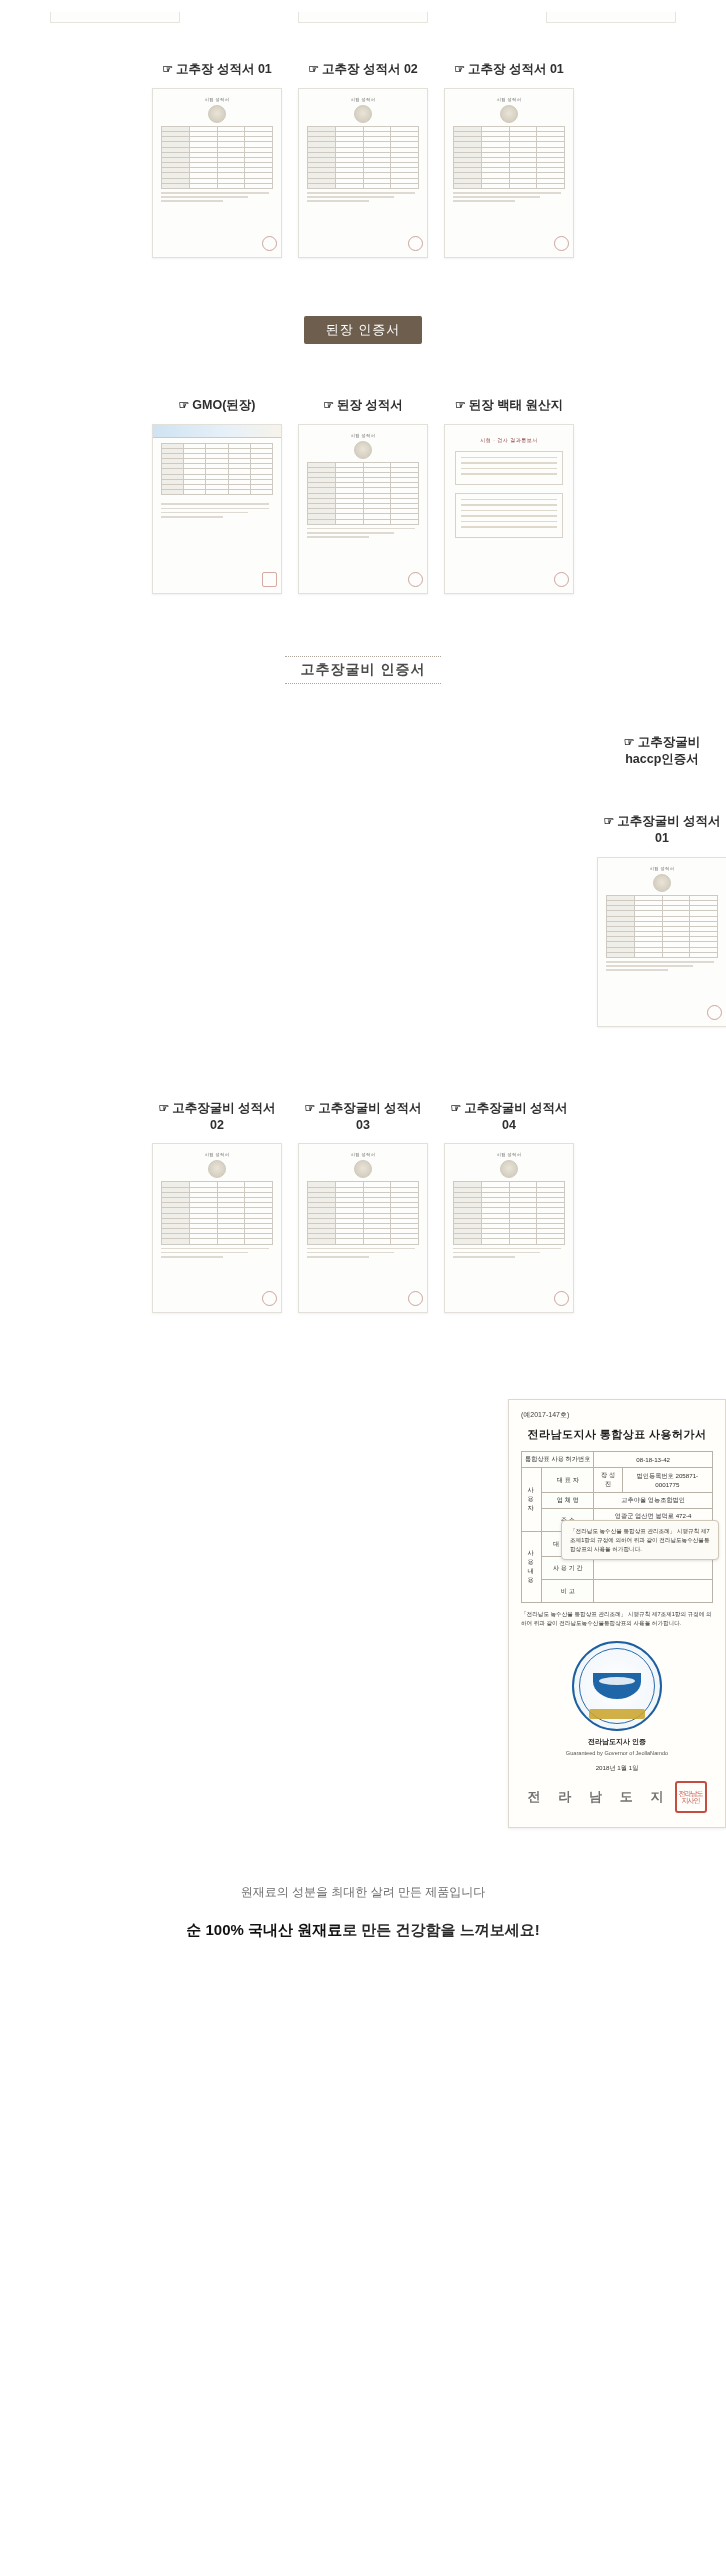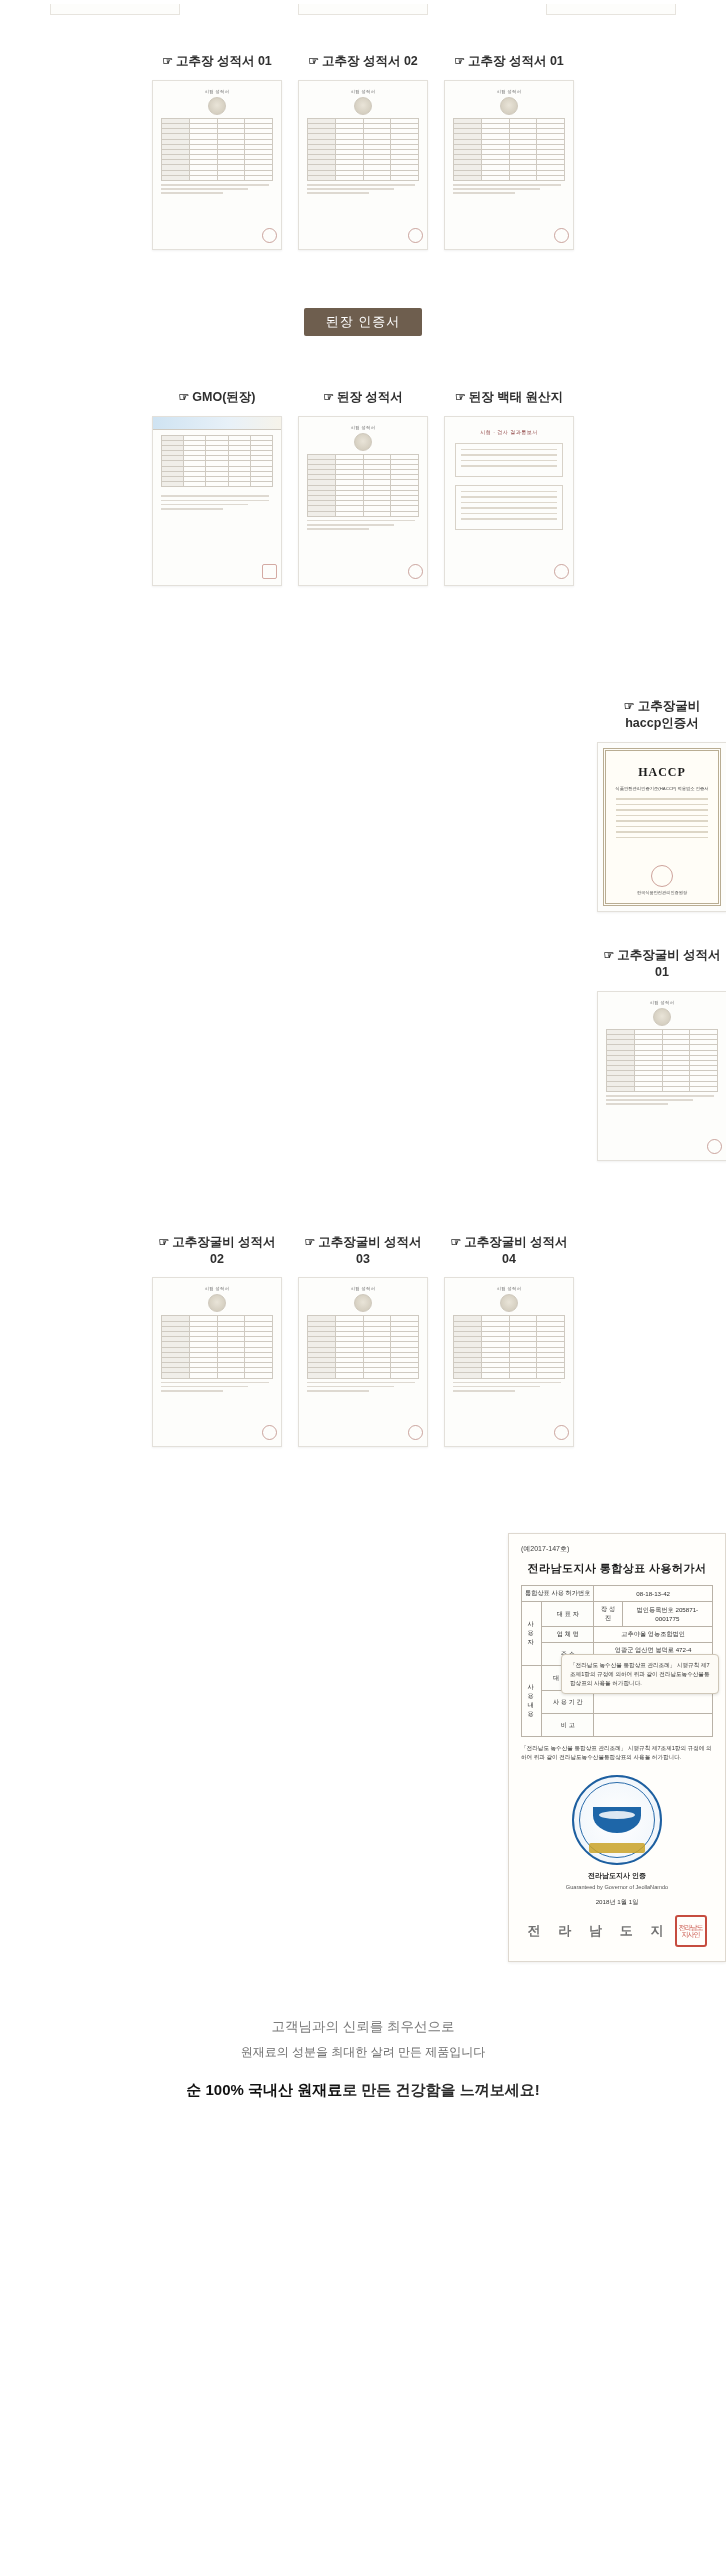--- a/index.html
+++ b/index.html
@@ -9,21 +9,21 @@
   }
   body {
     width: 726px;
     min-height: 2560px;
     font-family: "Liberation Sans", sans-serif;
     color: #3c3c3c;
     position: relative;
   }
   .page {
     width: 726px;
-    margin: 4px auto;
+    margin: 12px auto;
     position: relative;
     background: #ffffff;
   }
 
   
   .section {
     width: 100%;
     box-sizing: border-box;
   }
 
@@ -951,45 +951,30 @@
               <div class="ln"></div>
           </div>
           <div class="stamp round"></div>
         </div>
       </div>
 
     </div>
   </div>
 
   <div class="section" style="padding-top:62px;">
+    <div class="section-banner">
+      <span class="banner-dashed">고추장굴비 인증서</span>
+    </div>
 
     <div class="cards-row" style="margin-top:34px; align-items:flex-end;flex-direction:column;">
 
       <div class="card">
         <div class="card-title">
           <span class="hand">☞</span><span>고추장굴비
 haccp인증서</span>
-        </div>
-        <div class="doc haccp">
-          <div class="haccp-frame">
-            <div class="haccp-word">HACCP</div>
-            <div class="haccp-sub">식품안전관리인증기준(HACCP) 적용업소 인증서</div>
-            <div class="haccp-body">
-              <div class="ln"></div>
-                <div class="ln"></div>
-                <div class="ln"></div>
-              <div class="ln"></div>
-                <div class="ln"></div>
-                <div class="ln"></div>
-              <div class="ln"></div>
-                <div class="ln"></div>
-            </div>
-            <div class="haccp-seal"></div>
-            <div class="haccp-foot">한국식품안전관리인증원장</div>
-          </div>
         </div>
       </div>
 
 
       <div class="card">
         <div class="card-title">
           <span class="hand">☞</span><span>고추장굴비 성적서 01</span>
         </div>
         <div class="doc">
           <div class="doc-inner">
@@ -1437,20 +1422,19 @@
         </div>
 
         <div class="callout">
           <span>「전라남도 농수산물 통합상표 관리조례」 시행규칙 제7조제1항의 규정에 의하여 위과 같이 전라남도농수산물통합상표의 사용을 허가합니다.</span>
         </div>
       </div>
     </div>
   </div>
 
   <div class="footer" style="padding-top:56px;">
-    <div class="l1">고객님과의 신뢰를 최우선으로</div>
     <div class="l2">원재료의 성분을 최대한 살려 만든 제품입니다</div>
     <div class="l3">
       <span class="em">순 100% 국내산 원재료</span><span>로 만든 건강함을 느껴보세요!</span>
     </div>
   </div>
 
 </div>
 
 </body></html>

